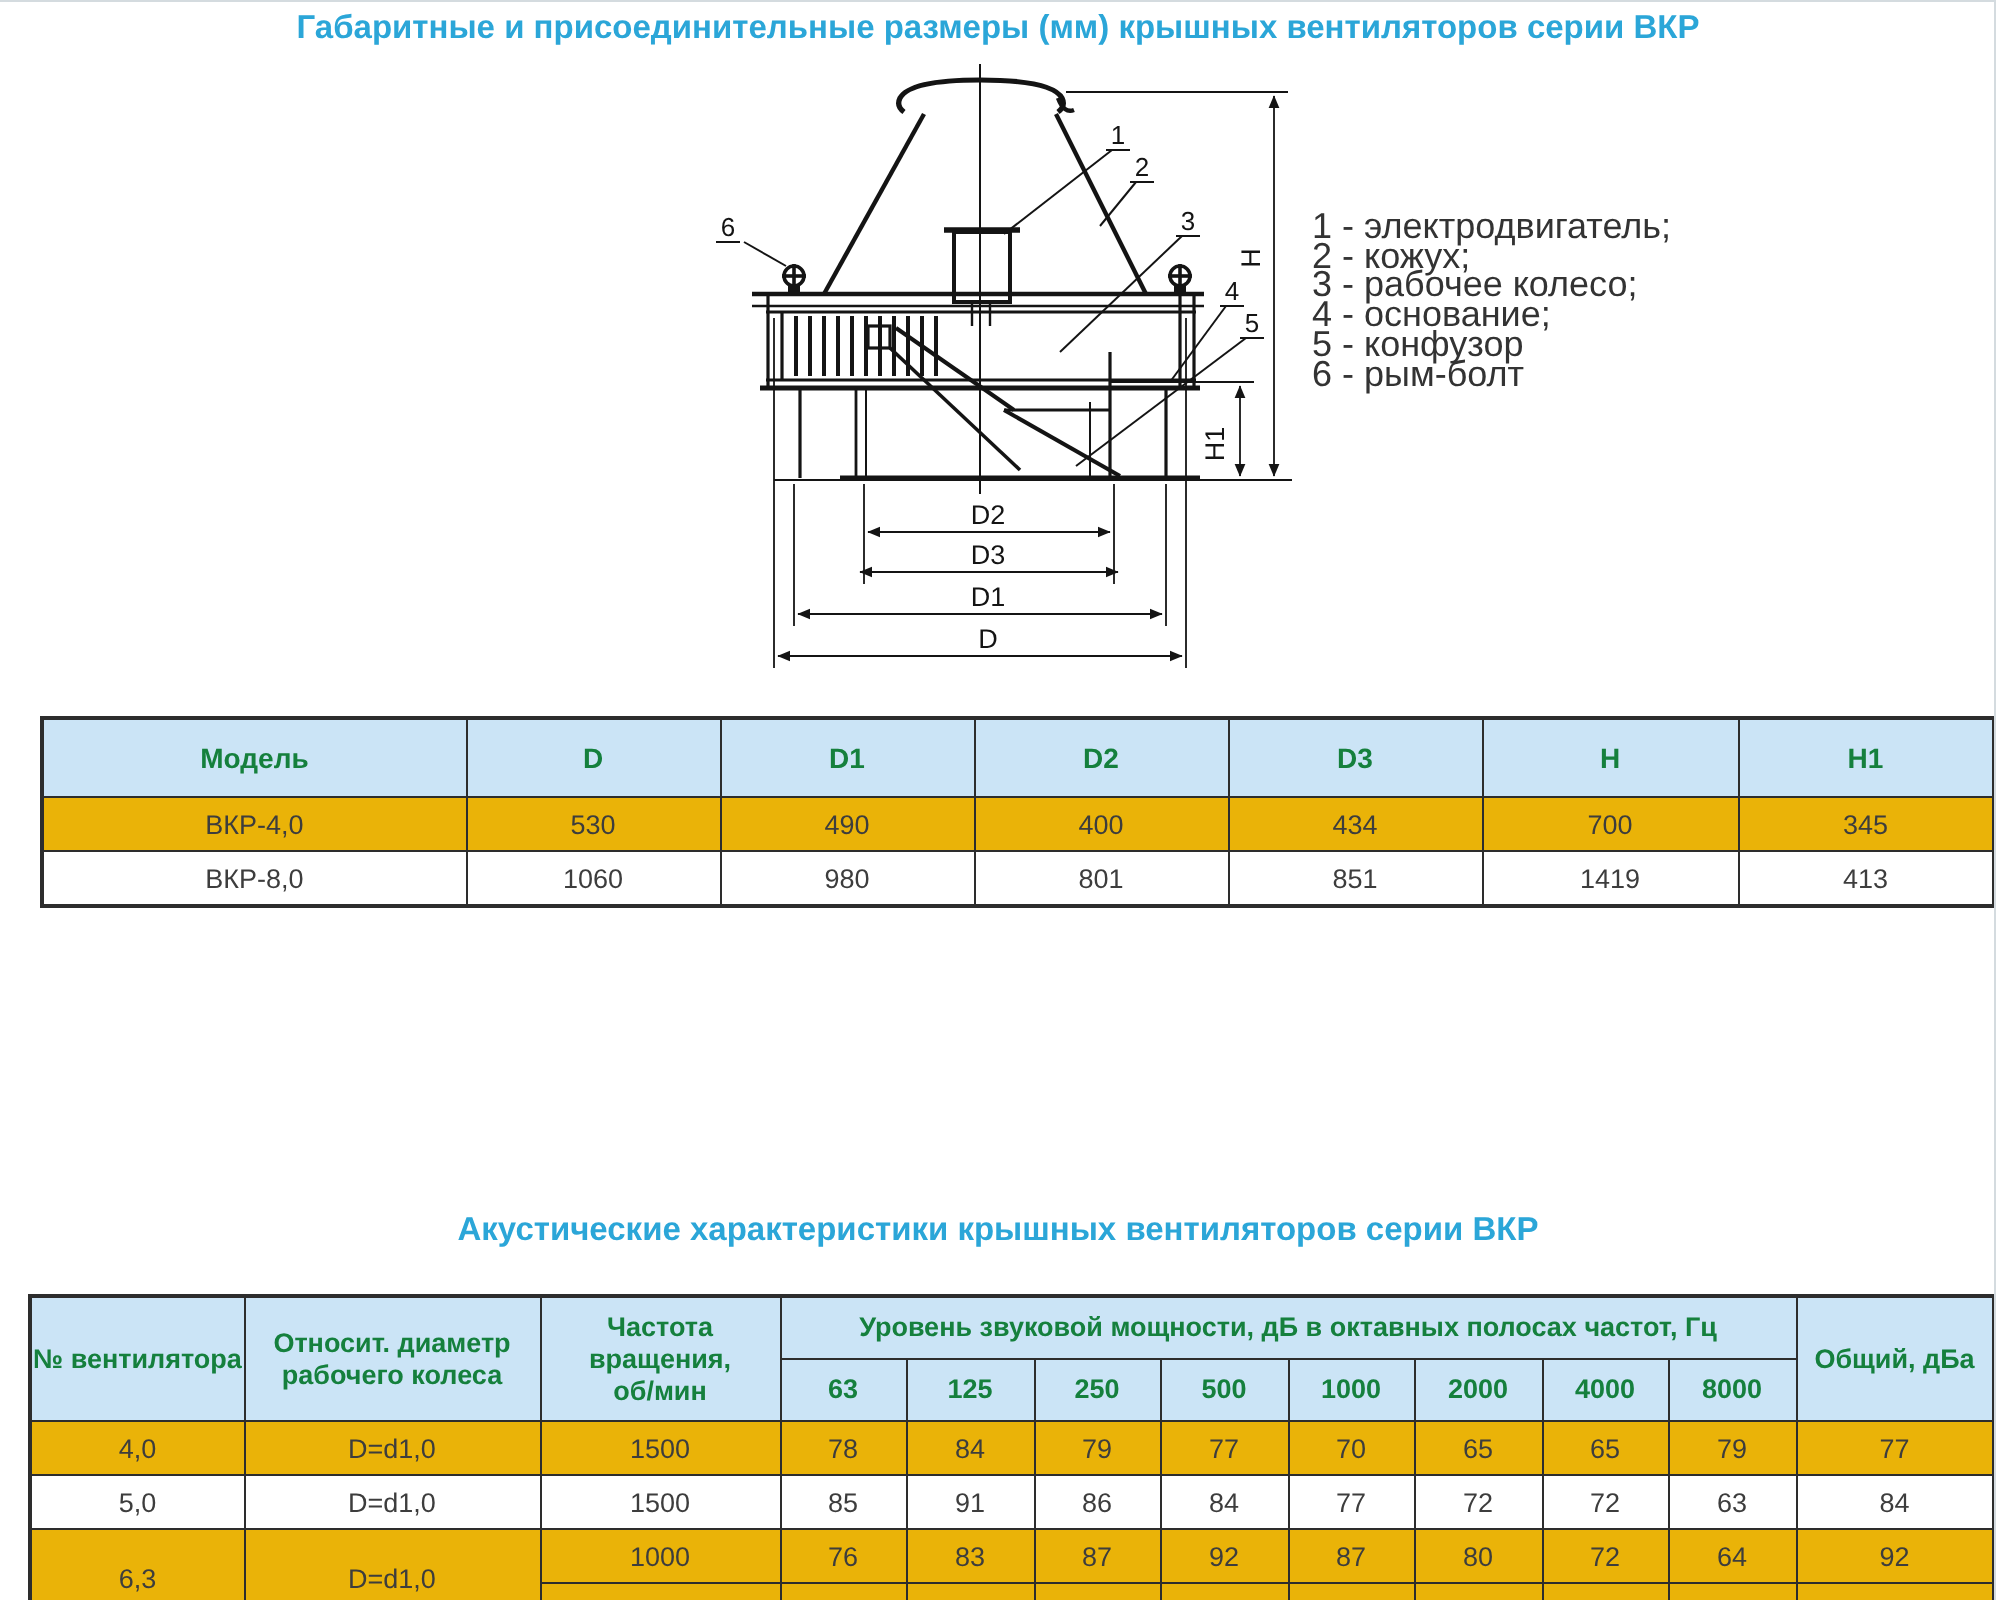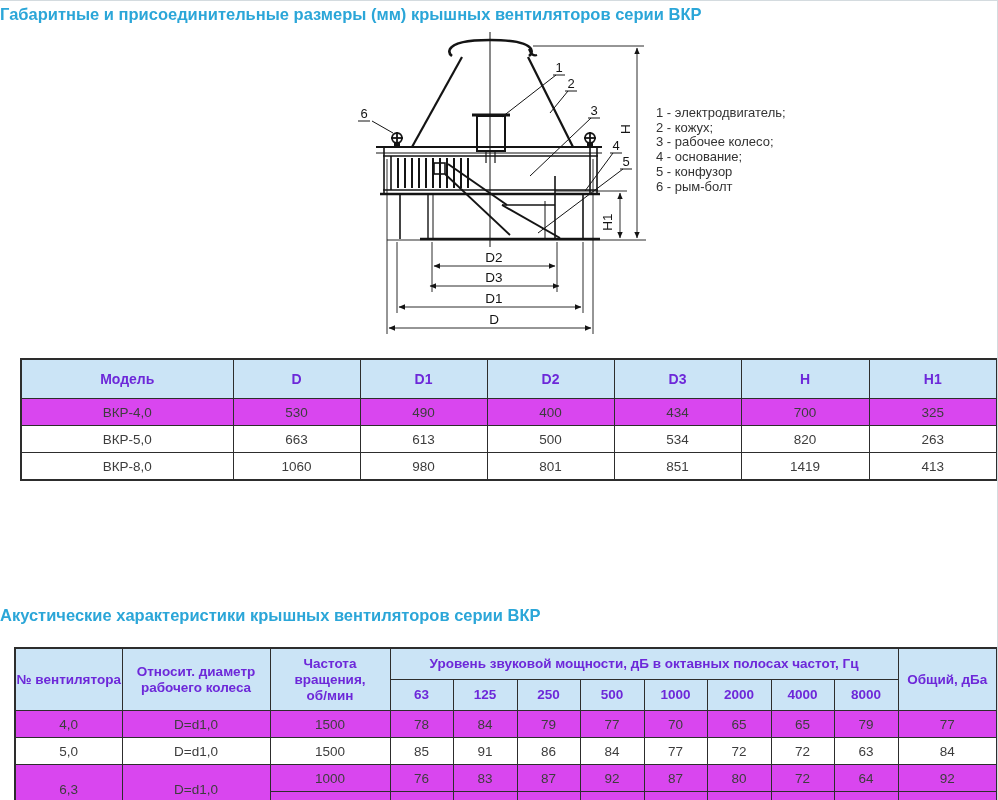--- a/index.html
+++ b/index.html
@@ -2,37 +2,37 @@
 <html><head>
 <meta charset="utf-8">
 <style>
   html,body{margin:0;padding:0}
   body{
     width:998px;height:800px;overflow:hidden;position:relative;background:#fff;
     font-family:"Liberation Sans",sans-serif;box-sizing:border-box;
     border-top:1px solid #d4dbdf;border-right:1px solid #d4dbdf;
   }
   .page-title{
-    position:absolute;left:0;width:998px;
+    position:absolute;left:0;width:998px;text-align:center;
     font-weight:bold;font-size:16.5px;color:#2ba6d8;letter-spacing:0;
   }
   #title1{top:4px}
   #title2{top:605px}
 
   .diagram{position:absolute;top:28px;left:0;width:998px;height:326px}
   .fan-svg{position:absolute;left:350px;top:0}
-  .legend{position:absolute;left:656px;top:77px;font-size:13px;line-height:14.7px;color:#333}
+  .legend{position:absolute;left:656px;top:77px;font-size:18px;line-height:14.7px;color:#333}
 
   table{border-collapse:collapse;table-layout:fixed}
   td{
     border:1px solid #2d2d2d;text-align:center;vertical-align:middle;
     color:#3d3d3d;font-size:13.5px;overflow:hidden;padding:0;
   }
-  tr.hdr td{background:#cbe4f6;font-weight:bold;color:#6d28d9}
-  tr.blue td{background:#d946ef}
+  tr.hdr td{background:#cbe4f6;font-weight:bold;color:#15803d}
+  tr.blue td{background:#eab308}
   .t1{position:absolute;top:357px;left:20px;width:976px;border:2px solid #2d2d2d}
   .t1 tr.hdr td{height:38px;font-size:14px}
   .t1 td{height:26px}
   .t2{position:absolute;top:646px;left:14px;width:982px;border:2px solid #2d2d2d}
   .t2 tr.hdr td{height:30px;line-height:16px}
   .t2 td{height:26px}
   .t2 td.pad{padding:0 24px}
   .t2 tr.partial td{height:22px;border-bottom:none}
 
   .svgtxt{font-family:"Liberation Sans",sans-serif;font-size:13.5px;fill:#141414}
@@ -188,30 +188,21 @@
     <td>H</td>
     <td>H1</td>
   </tr>
   <tr class="blue">
     <td>ВКР-4,0</td>
     <td>530</td>
     <td>490</td>
     <td>400</td>
     <td>434</td>
     <td>700</td>
-    <td>325</td>
-  </tr>
-  <tr>
-    <td>ВКР-5,0</td>
-    <td>663</td>
-    <td>613</td>
-    <td>500</td>
-    <td>534</td>
-    <td>820</td>
-    <td>263</td>
+    <td>345</td>
   </tr>
   <tr>
     <td>ВКР-8,0</td>
     <td>1060</td>
     <td>980</td>
     <td>801</td>
     <td>851</td>
     <td>1419</td>
     <td>413</td>
   </tr>

